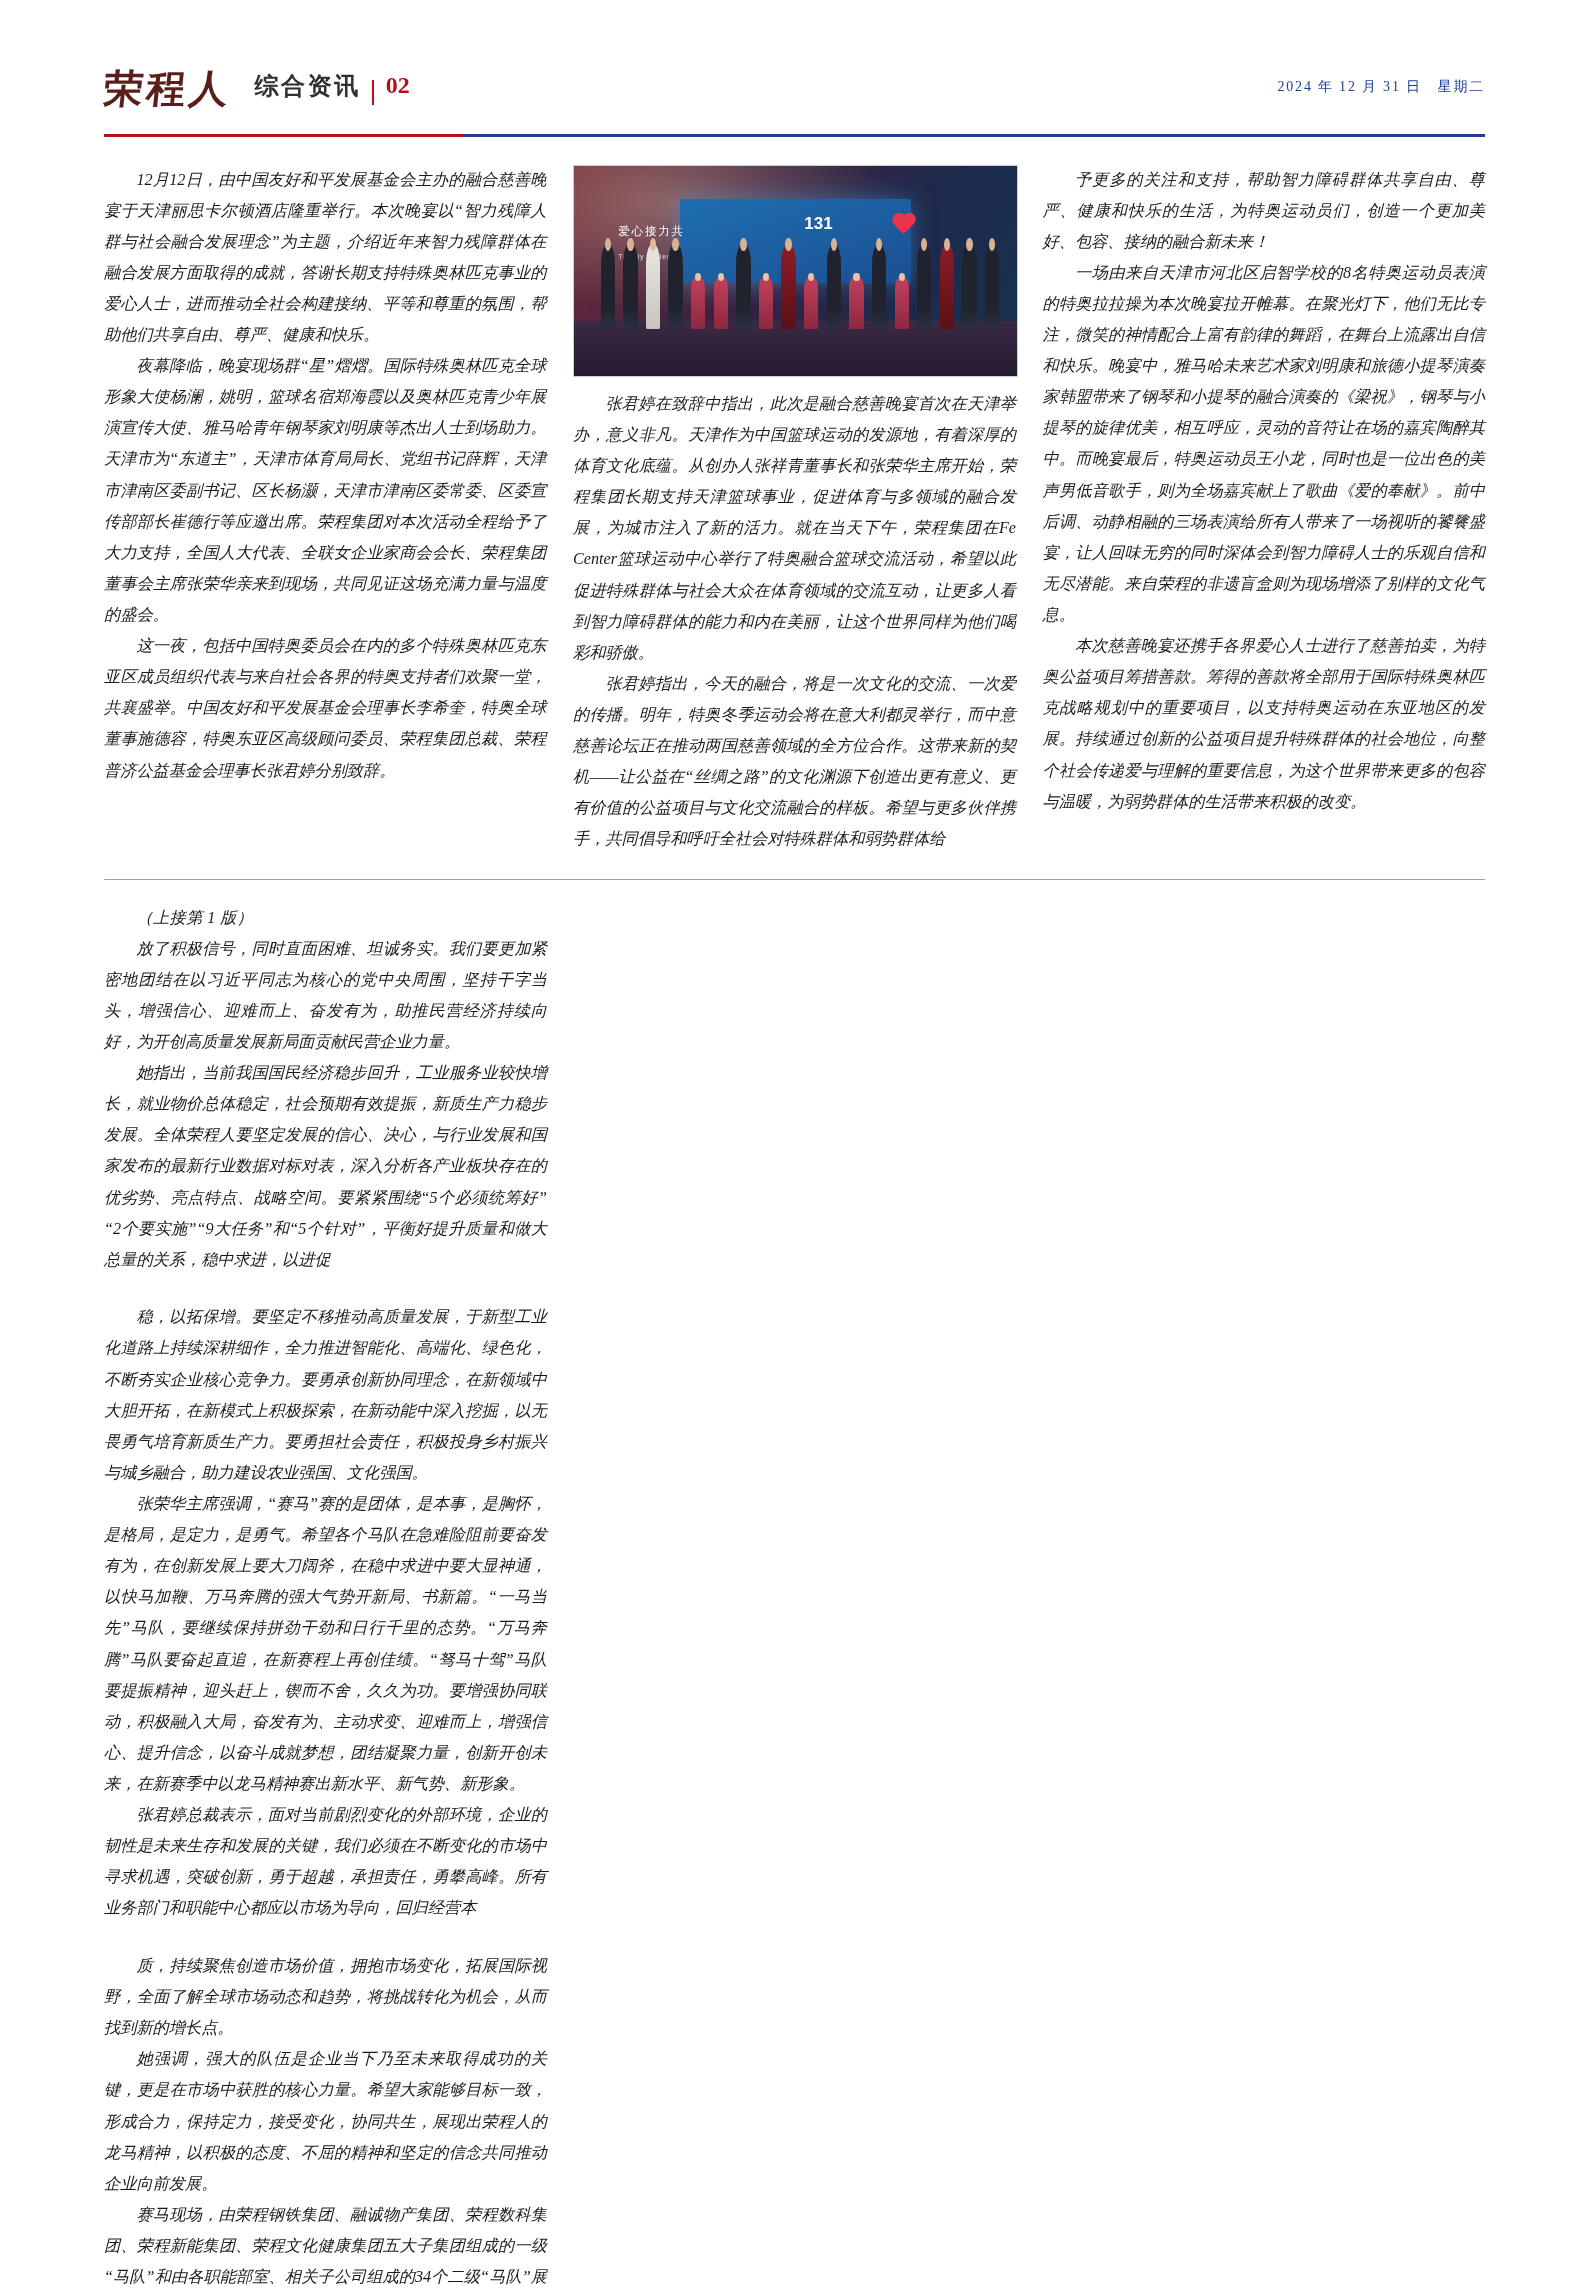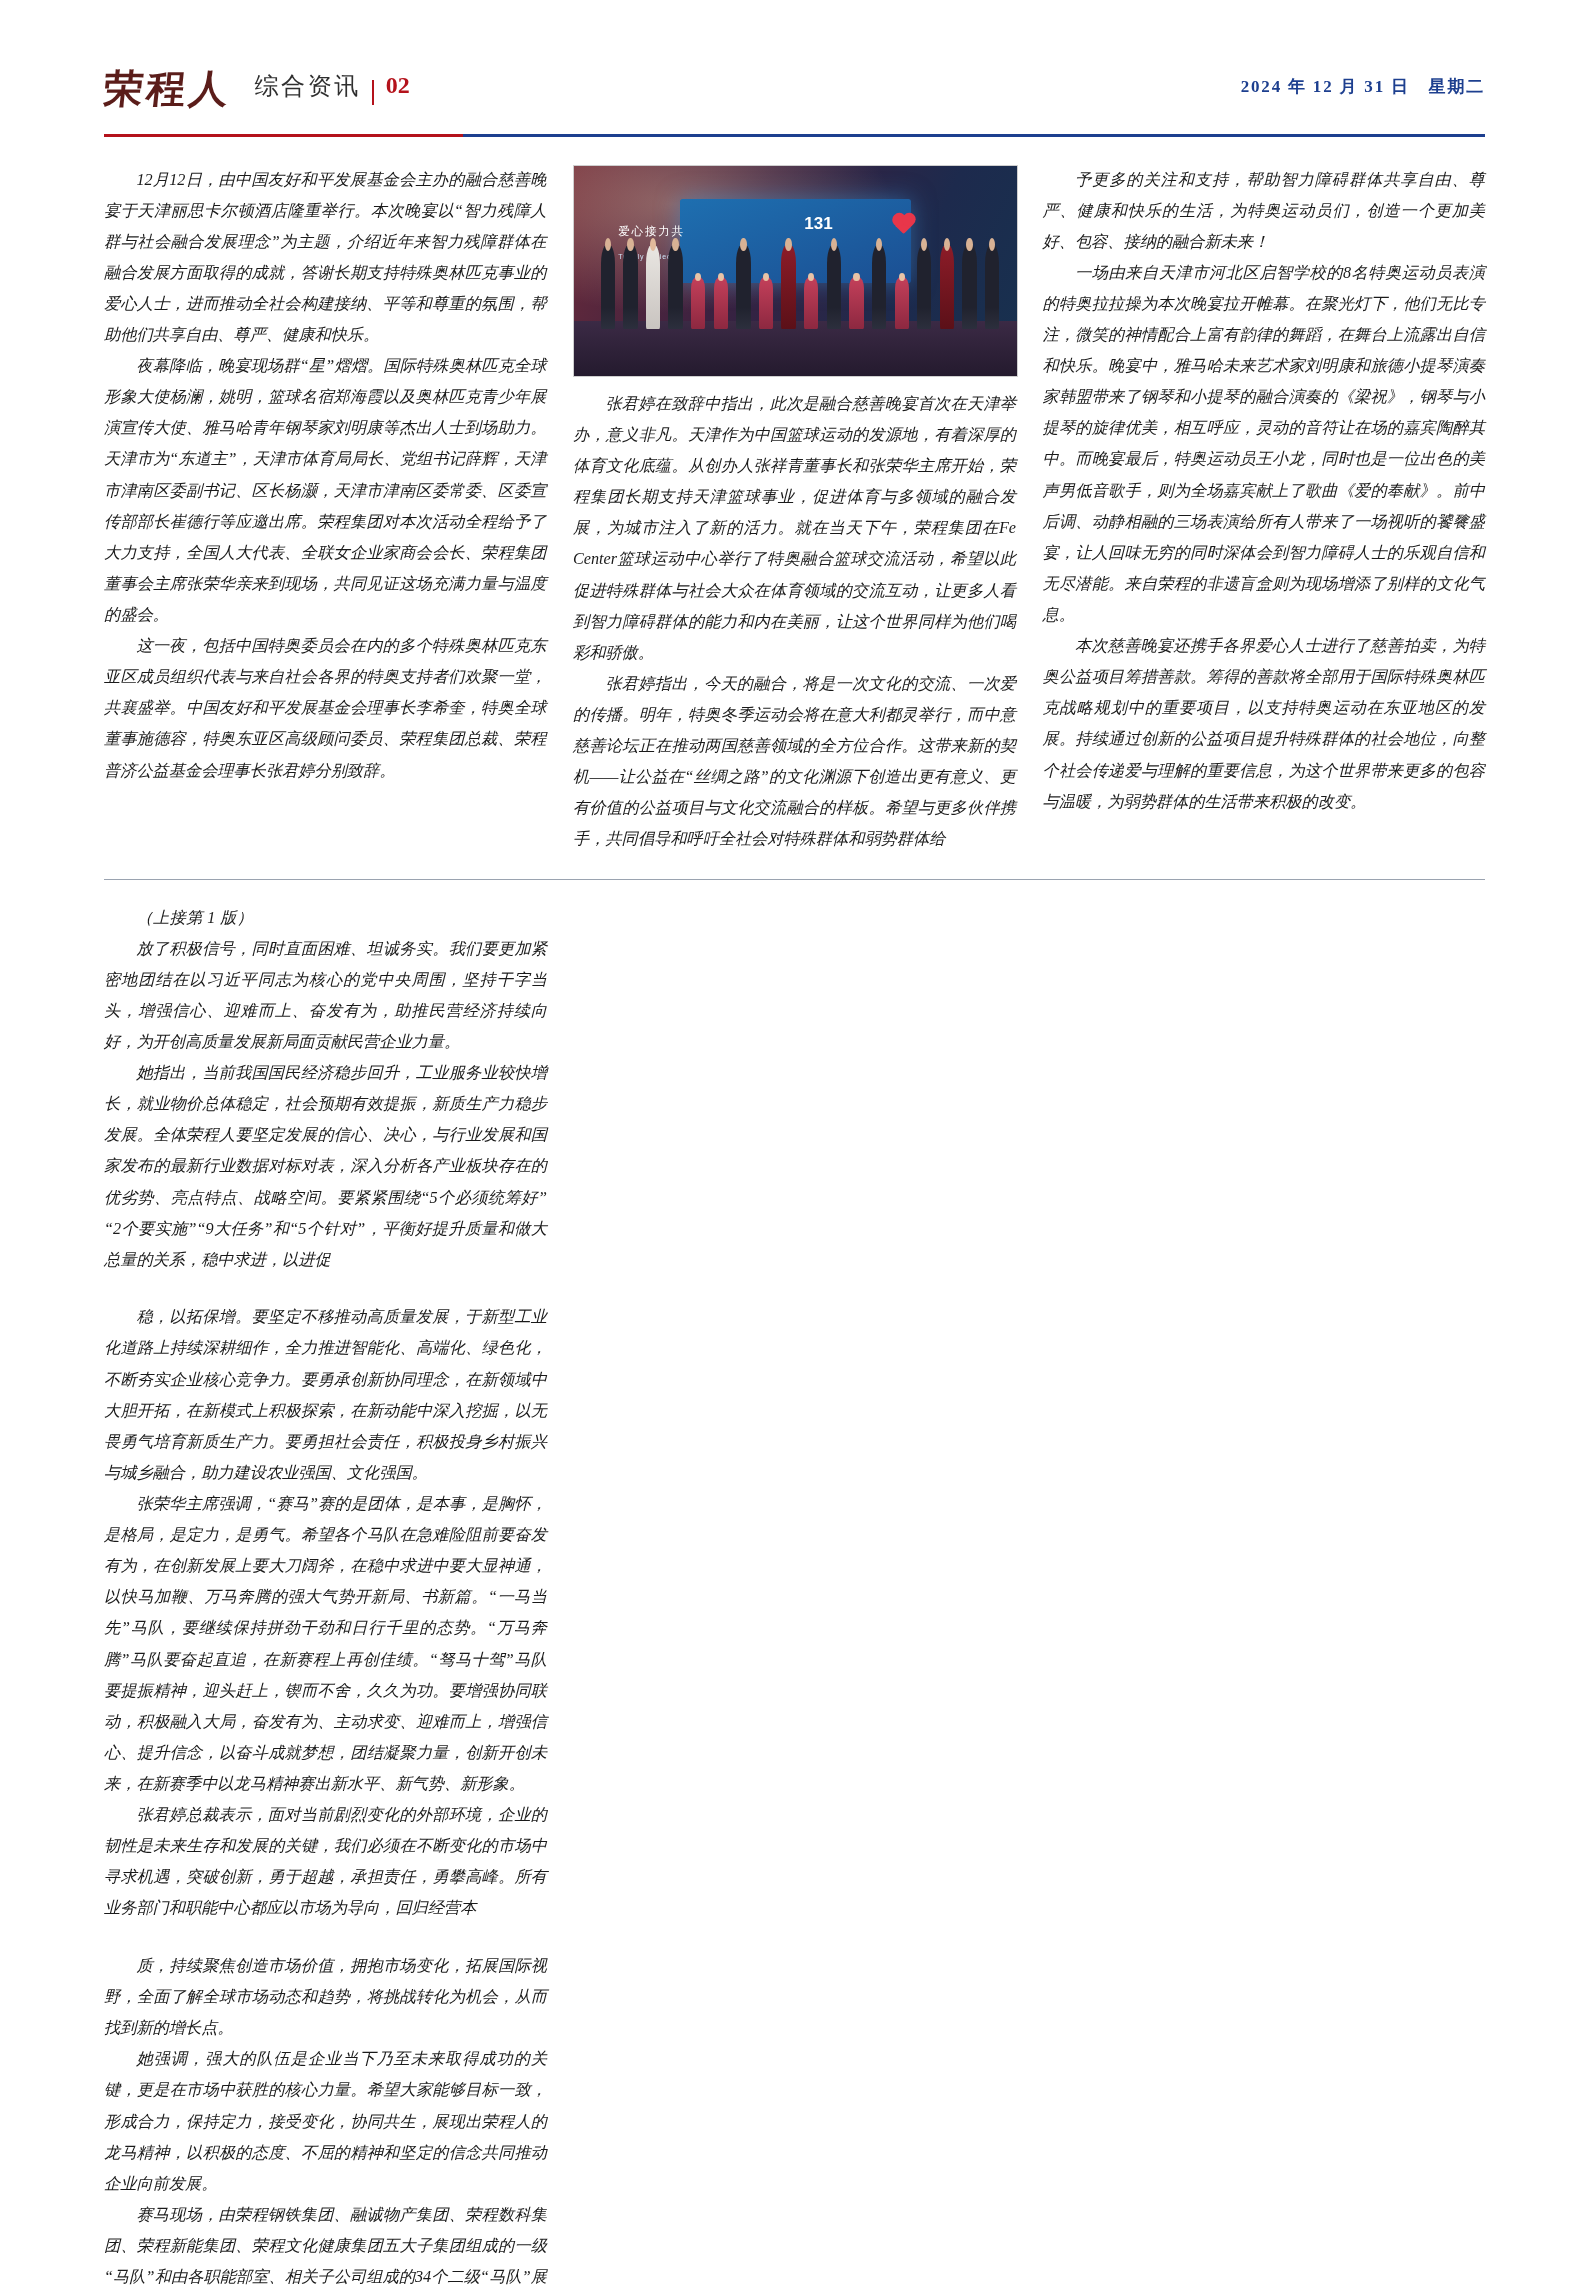--- a/index.html
+++ b/index.html
@@ -40,21 +40,21 @@
     font-family: "Liberation Serif", serif;
     font-size: 39px;
     font-weight: bold;
     color: #5b1d1a;
     letter-spacing: 3.5px;
     transform: skewX(-6deg);
   }
   .section-name {
     font-size: 24px;
     color: #2f2f2f;
-    font-weight: normal;
+    font-weight: bold;
     letter-spacing: 2.6px;
     margin-left: 23px;
     position: relative;
     top: -2.6px;
   }
   .sec-divider {
     display: inline-block;
     width: 1.8px;
     height: 25px;
     background: #b4121b;
@@ -64,26 +64,25 @@
   }
   .page-num {
     font-size: 24px;
     color: #b4121b;
     font-weight: bold;
     position: relative;
     top: -2.6px;
   }
   .masthead-date {
     margin-left: auto;
-    font-size: 17px;
+    font-size: 14px;
     color: #1d3f8f;
     letter-spacing: 1.8px;
     position: relative;
     top: -1.8px;
-    font-weight: bold;
   }
   .masthead-rule {
     position: absolute;
     left: 104px;
     right: 104px;
     top: 134px;
     height: 2.6px;
     background: linear-gradient(to right, #b4121b 0%, #b4121b 26%, #1d3f8f 26%, #1d3f8f 100%);
   }
 

